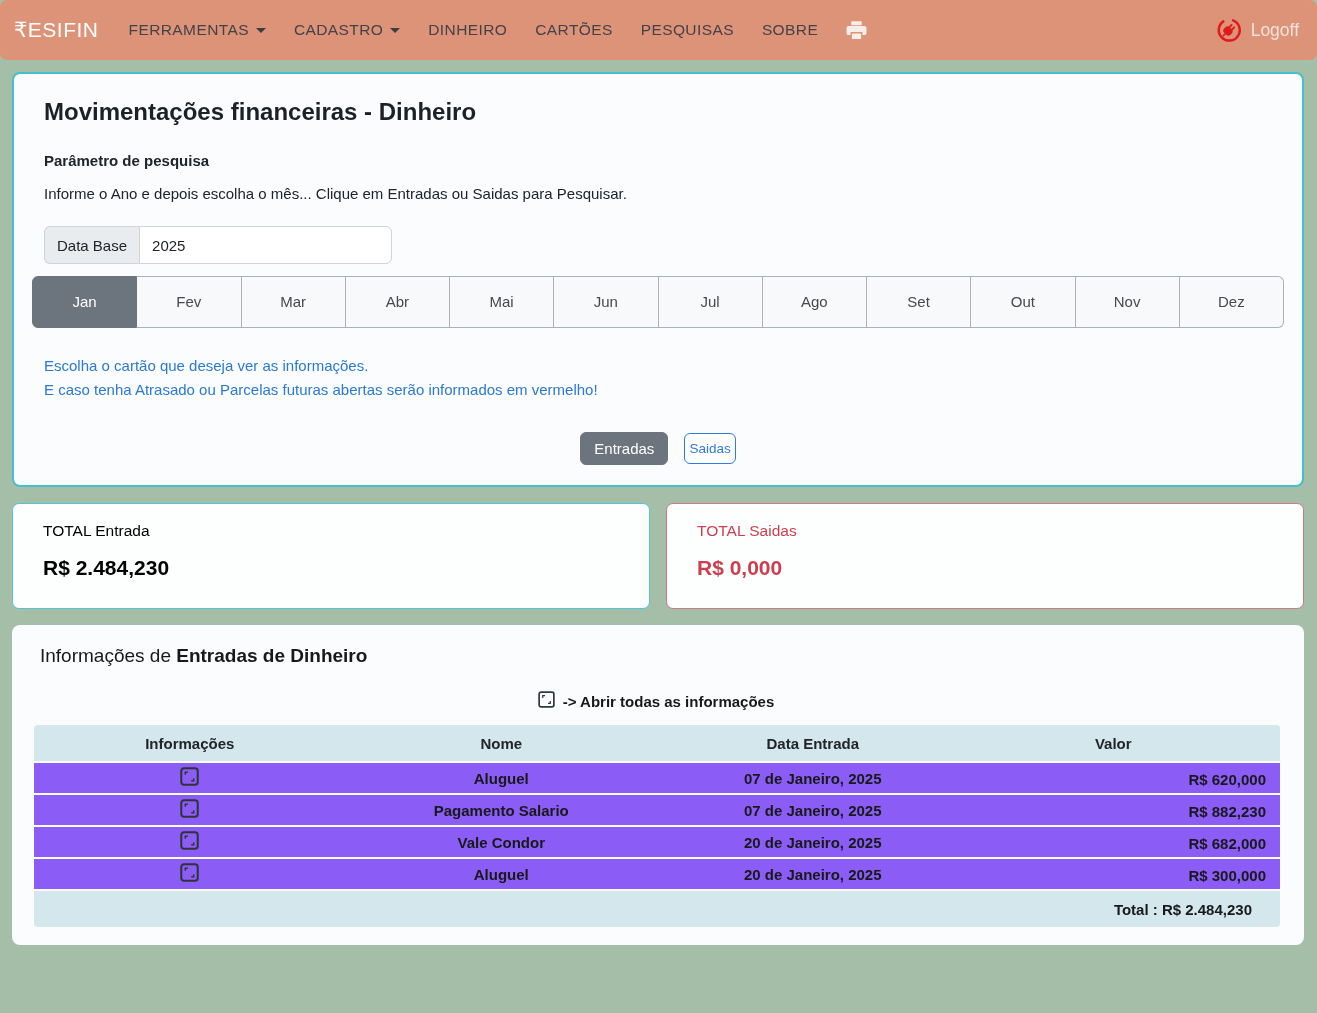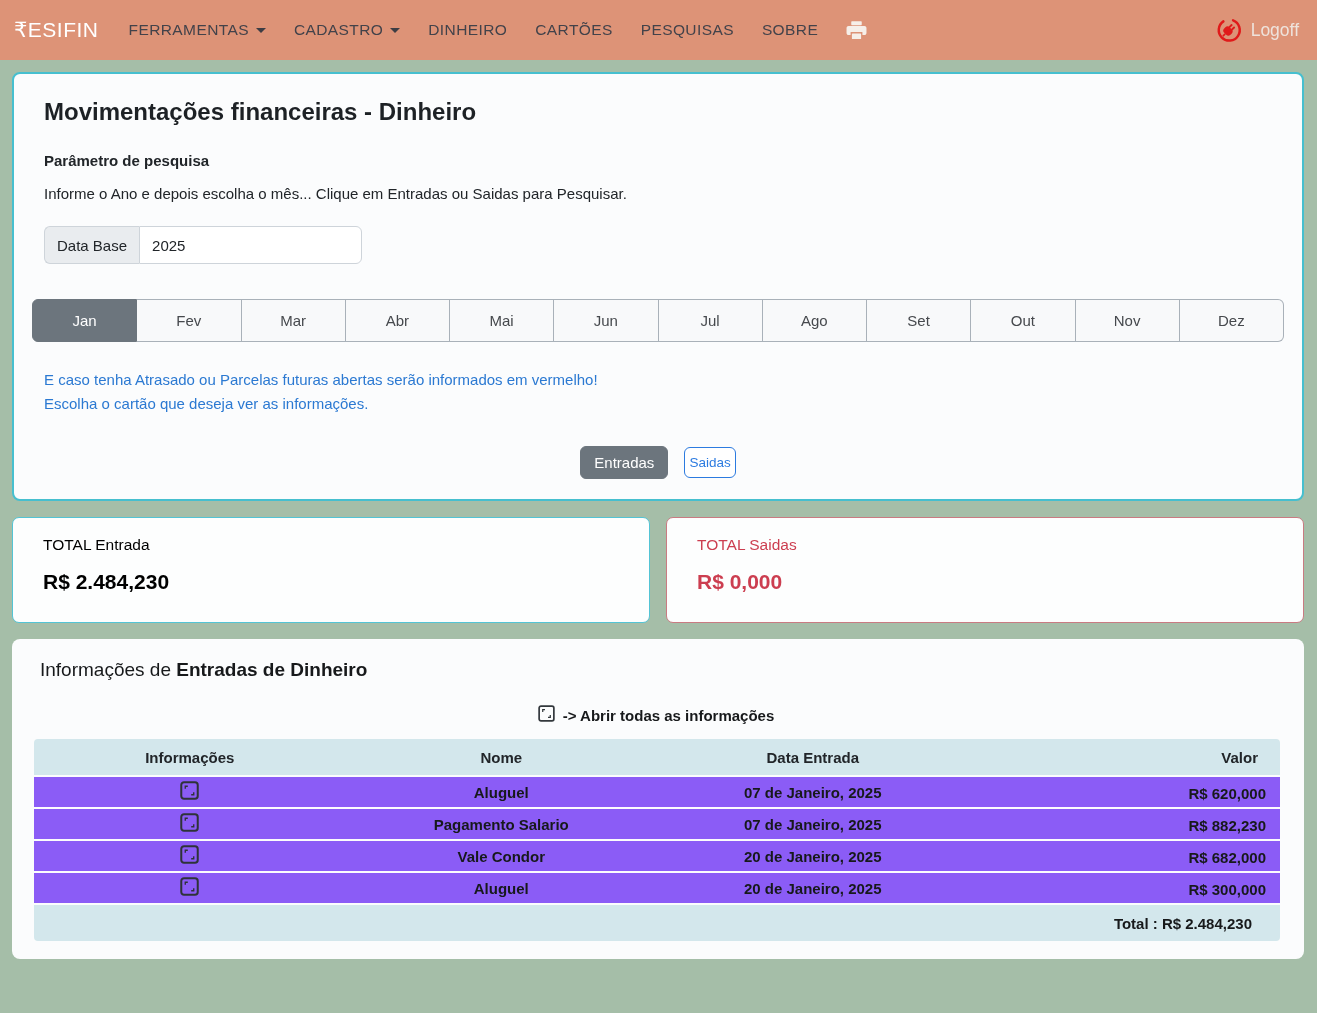--- a/index.html
+++ b/index.html
@@ -11,20 +11,21 @@
     overflow: hidden;
   }
 
   
   .navbar {
     height: 60px;
     background: #dd9377;
     display: flex;
     align-items: center;
     padding: 0 18px 0 14px;
+    border-radius: 7px;
   }
   .brand {
     color: #ffffff;
     font-size: 21px;
     font-weight: 500;
     letter-spacing: .5px;
     margin-right: 30px;
     cursor: pointer;
   }
   .nav-items { display: flex; align-items: center; gap: 28px; }
@@ -58,21 +59,21 @@
   .card-main {
     background: #fbfcfd;
     border: 2px solid #46bfcf;
     border-radius: 8px;
     padding: 18px 18px 20px 18px;
   }
   .page-title { font-size: 24px; font-weight: 600; color:#1d2125; margin: 6px 0 26px 12px; }
   .param-label { font-size: 15px; font-weight: 700; margin: 0 0 16px 12px; }
   .instructions { font-size: 15px; margin: 0 0 24px 12px; color:#212529; }
 
-  .input-group { display: flex; width: 318px; margin: 0 0 35px 12px; height: 38px; }
+  .input-group { display: flex; width: 348px; margin: 0 0 12px 12px; height: 38px; }
   .input-group-label {
     background: #e9ecef;
     border: 1px solid #ced4da;
     border-right: 0;
     border-radius: 6px 0 0 6px;
     padding: 0 12px;
     display: flex; align-items: center;
     font-size: 15px;
     color: #212529;
     white-space: nowrap;
@@ -86,21 +87,21 @@
     font-family: inherit;
     color: #212529;
     background: #fff;
     outline: none;
     min-width: 0;
   }
 
   .month-row { display: flex; margin: 0 0 26px 0; }
   .month-btn {
     flex: 1;
-    height: 43px;
+    height: 52px;
     background: #f8f9fa;
     border: 1px solid #a9b1b9;
     border-left-width: 0;
     color: #46494d;
     font-size: 15px;
     font-family: inherit;
     cursor: pointer;
     text-align: center;
     line-height: 36px;
   }
@@ -168,21 +169,21 @@
     table-layout: fixed;
     font-size: 15px;
   }
   table.entries th {
     background: #d3e7ec;
     font-weight: 700;
     height: 37px;
     text-align: center;
     border-bottom: 2px solid #fbfcfd;
   }
-  table.entries th.col-valor { text-align: right; padding-right: 22px; }
+  table.entries th.col-valor { padding-right: 22px; }
   table.entries th:first-child { border-radius: 4px 0 0 0; }
   table.entries th:last-child { border-radius: 0 4px 0 0; }
   table.entries td {
     background: #8b5cf6;
     height: 32px;
     text-align: center;
     font-weight: 700;
     color: #17191b;
     border-bottom: 2px solid #fbfcfd;
     vertical-align: middle;
@@ -278,22 +279,22 @@
       <button class="month-btn">Jun</button>
       <button class="month-btn">Jul</button>
       <button class="month-btn">Ago</button>
       <button class="month-btn">Set</button>
       <button class="month-btn">Out</button>
       <button class="month-btn">Nov</button>
       <button class="month-btn">Dez</button>
     </div>
 
     <div class="notes">
+      <div>Escolha o cartão que deseja ver as informações.</div>
       <div>E caso tenha Atrasado ou Parcelas futuras abertas serão informados em vermelho!</div>
-      <div>Escolha o cartão que deseja ver as informações.</div>
     </div>
 
     <div class="action-row">
       <button class="btn-entradas">Entradas</button>
       <button class="btn-saidas">Saidas</button>
     </div>
   </section>
 
   <div class="totals-row">
     <div class="total-card total-entrada">

